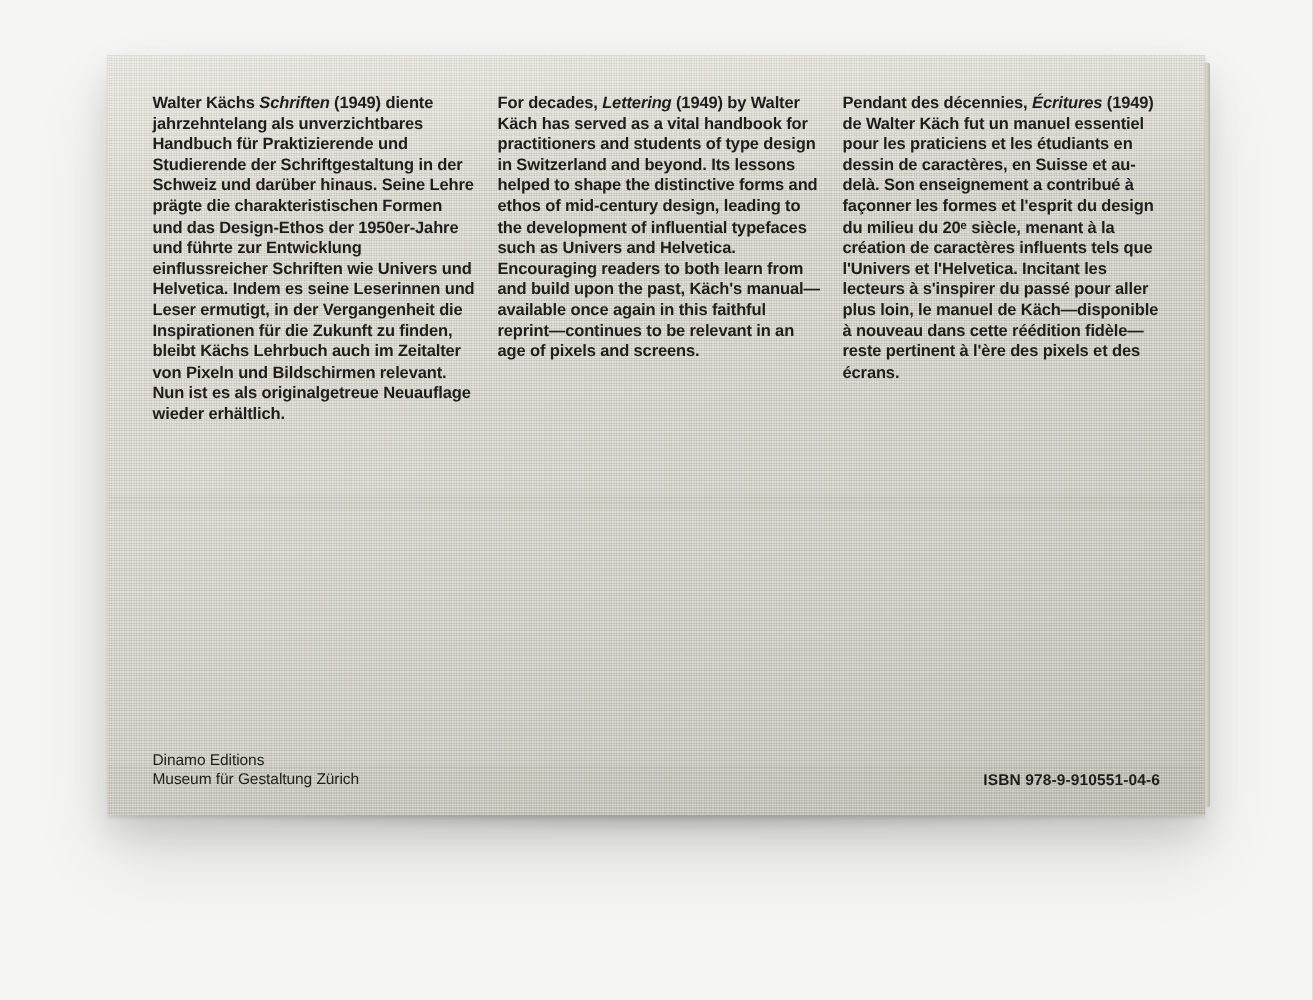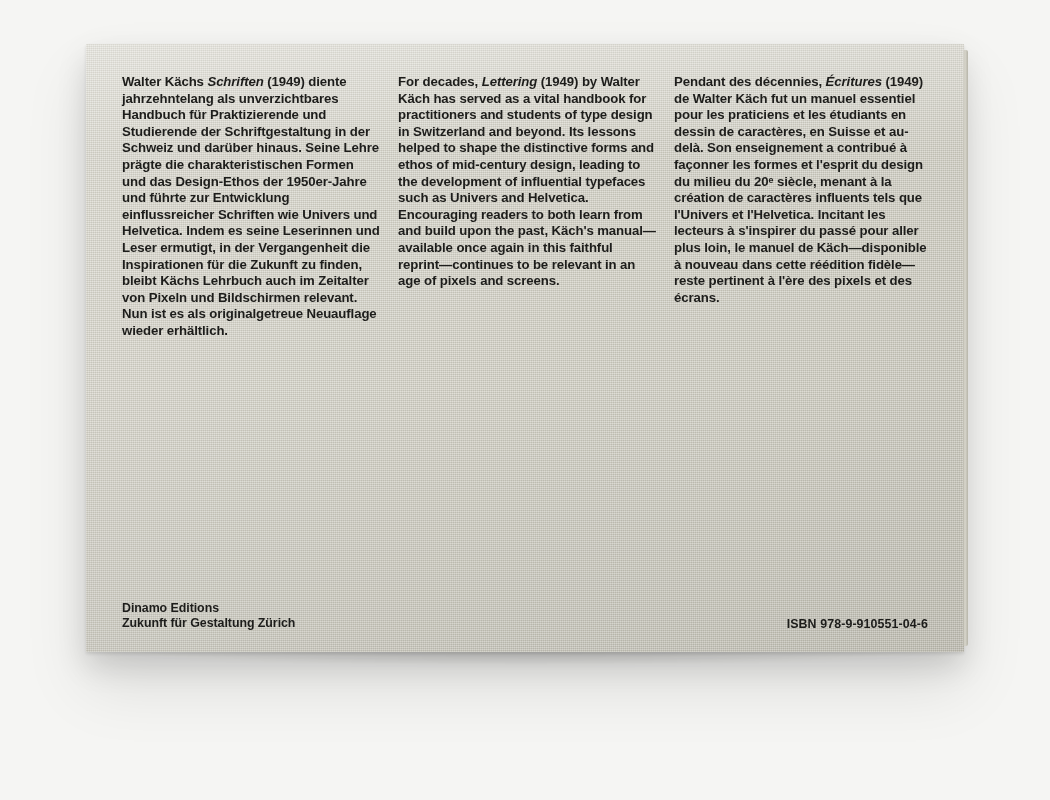--- a/index.html
+++ b/index.html
@@ -103,21 +103,21 @@
     left: 36px;
     right: 36px;
     bottom: 20px;
     display: flex;
     align-items: flex-end;
     justify-content: space-between;
   }
   .imprint {
     font-size: 12.4px;
     line-height: 15.6px;
-    font-weight: bold;
+    font-weight: normal;
     color: #1d1d1b;
     letter-spacing: -0.05px;
   }
   .isbn {
     font-size: 12.4px;
     font-weight: bold;
     color: #1d1d1b;
     letter-spacing: 0.1px;
     padding-bottom: 1px;
   }
@@ -146,21 +146,21 @@
 
         <div class="col">
           <p><span>Pendant des décennies, </span><em>Écritures</em><span> (1949) de Walter Käch fut un manuel essentiel pour les praticiens et les étudiants en dessin de caractères, en Suisse et au-delà. Son enseignement a contribué à façonner les formes et l'esprit du design du milieu du 20ᵉ siècle, menant à la création de caractères influents tels que l'Univers et l'Helvetica. Incitant les lecteurs à s'inspirer du passé pour aller plus loin, le manuel de Käch—disponible à nouveau dans cette réédition fidèle—reste pertinent à l'ère des pixels et des écrans.</span></p>
         </div>
 
       </div>
 
       <div class="footer">
         <div class="imprint">
           <div>Dinamo Editions</div>
-          <div>Zukunft für Gestaltung Zürich</div>
+          <div>Museum für Gestaltung Zürich</div>
         </div>
         <div class="isbn">ISBN 978-9-910551-04-6</div>
       </div>
 
     </div>
   </div>
 
 </div>
 
 </body></html>

